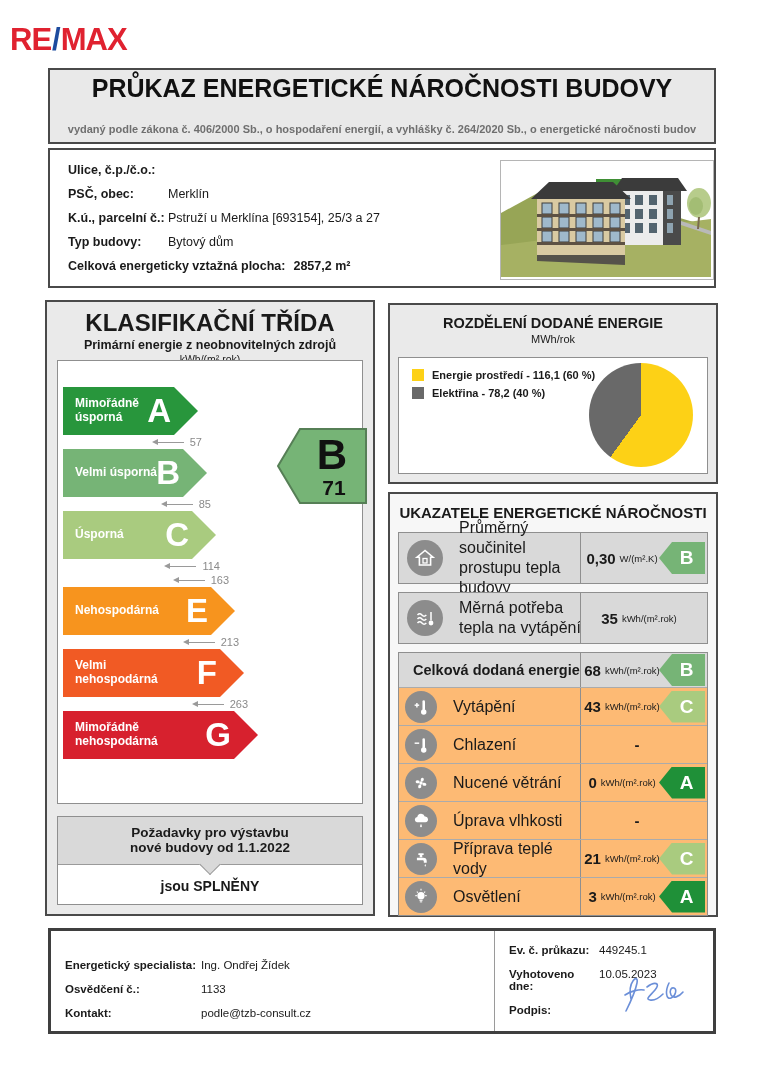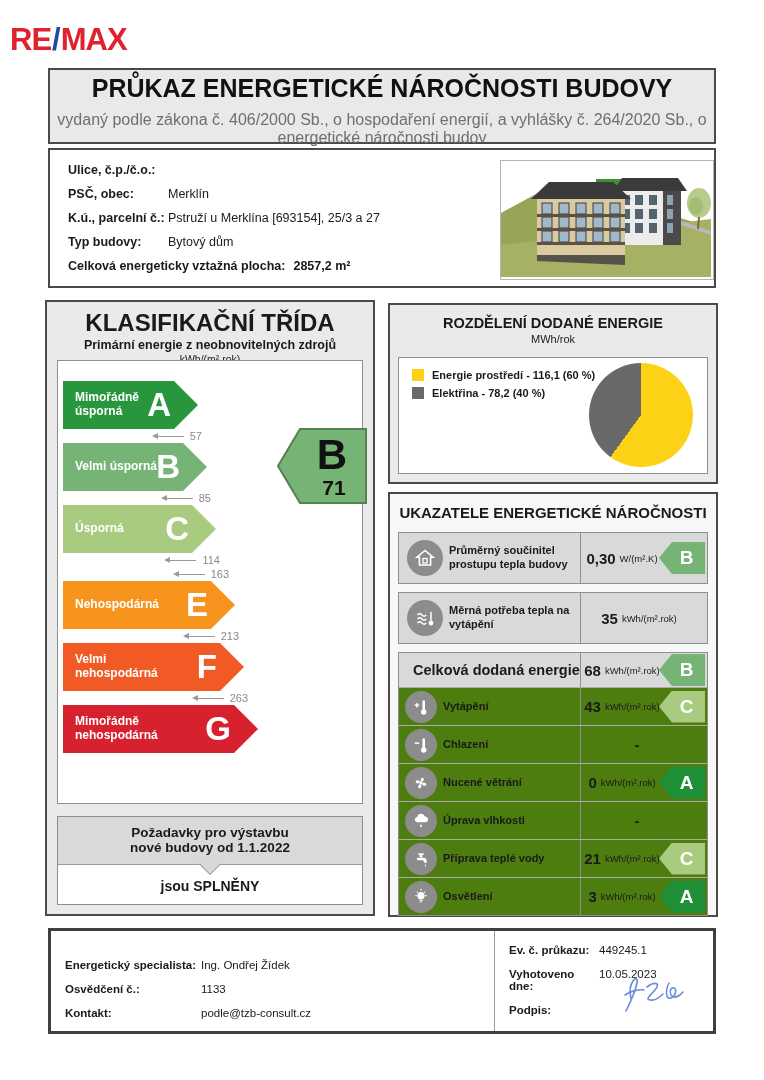--- a/index.html
+++ b/index.html
@@ -7,42 +7,42 @@
   .page{position:relative;width:764px;height:1080px;background:#fff;overflow:hidden;}
 
   
   .logo{position:absolute;left:10px;top:22px;font-size:31px;font-weight:800;letter-spacing:-1px;}
   .logo .re,.logo .max{color:#e02230;}
   .logo .slash{color:#1d4b9e;padding:0 1px;}
 
   
   .titlebox{position:absolute;left:48px;top:68px;width:668px;height:76px;background:#e9e9e9;border:2px solid #4a4a4a;box-sizing:border-box;text-align:center;}
   .titlebox .t1{margin-top:4px;font-size:25px;font-weight:bold;color:#111;}
-  .titlebox .t2{margin-top:8px;font-size:16px;font-weight:normal;color:#6f6f6f;}
+  .titlebox .t2{margin-top:20px;font-size:11px;font-weight:bold;color:#6f6f6f;}
 
   
   .infobox{position:absolute;left:48px;top:148px;width:668px;height:140px;background:#fff;border:2px solid #4a4a4a;box-sizing:border-box;}
   .info-rows{position:absolute;left:18px;top:12px;width:430px;}
   .info-row{display:flex;margin-bottom:8px;font-size:12.5px;line-height:16px;}
   .info-row .lab{font-weight:bold;flex:0 0 100px;}
   .info-row.area .lab{flex:0 0 auto;}
   .info-row.area .val{font-weight:bold;margin-left:8px;}
   .bimg{position:absolute;left:450px;top:10px;width:212px;height:118px;border:1px solid #b5b5b5;background:#fff;}
 
   
   .panel{position:absolute;border:2px solid #4a4a4a;box-sizing:border-box;}
   .p-class{left:45px;top:300px;width:330px;height:616px;background:#eaeaea;}
   .p-pie{left:388px;top:303px;width:330px;height:181px;background:#eaeaea;}
   .p-ind{left:388px;top:492px;width:330px;height:425px;background:#f7f7f7;}
 
   .p-class .h1{margin-top:7px;text-align:center;font-size:24px;font-weight:bold;}
   .p-class .h2{text-align:center;font-size:12.5px;font-weight:bold;margin-top:1px;}
   .p-class .h3{text-align:center;font-size:10.5px;margin-top:1px;}
 
-  .scalebox{position:absolute;left:10px;top:58px;width:306px;height:444px;background:#fff;border:1px solid #8f8f8f;box-sizing:border-box;padding:20px 0 0 5px;}
+  .scalebox{position:absolute;left:10px;top:58px;width:306px;height:444px;background:#fff;border:1px solid #8f8f8f;box-sizing:border-box;padding:26px 0 0 5px;}
   .band{position:relative;height:48px;color:#fff;clip-path:polygon(0 0,calc(100% - 24px) 0,100% 50%,calc(100% - 24px) 100%,0 100%);display:flex;align-items:center;}
   .band .band-label{font-size:12px;font-weight:bold;line-height:1.15;padding-left:12px;width:108px;}
   .band .band-letter{position:absolute;right:27px;top:50%;transform:translateY(-50%);font-size:33px;font-weight:bold;}
   .band-a{width:135px;background:#28963c;}
   .band-b{width:144px;background:#76b476;}
   .band-c{width:153px;background:#a9cb7f;}
   .band-d{width:162px;background:#fdd402;}
   .band-e{width:172px;background:#f7941e;}
   .band-f{width:181px;background:#f15a24;}
   .band-g{width:195px;background:#d7212e;}
@@ -70,30 +70,30 @@
   .lg-txt{font-size:11px;font-weight:bold;}
   .pie{position:absolute;right:14px;top:5px;width:104px;height:104px;border-radius:50%;background:conic-gradient(#fdd116 0deg 216deg,#696969 216deg 360deg);}
 
   
   .p-ind .h1{margin-top:10px;text-align:center;font-size:15px;font-weight:bold;}
   .ind-row{position:absolute;left:8px;width:310px;height:52px;border:1px solid #8f8f8f;background:#d9d9d9;box-sizing:border-box;display:flex;align-items:center;}
   .r1{top:38px;}
   .r2{top:98px;}
   .icirc{flex:0 0 36px;width:36px;height:36px;border-radius:50%;background:#8c8c8c;display:flex;align-items:center;justify-content:center;margin-left:8px;}
   .icirc.small{flex-basis:32px;width:32px;height:32px;}
-  .ind-label{font-size:11px;font-weight:bold;margin-left:6px;width:122px;line-height:1.25;}
+  .ind-label{font-size:16px;font-weight:normal;margin-left:16px;width:122px;line-height:1.25;}
   .ind-val{position:absolute;left:181px;right:0;top:0;bottom:0;border-left:1px solid #8f8f8f;display:flex;align-items:center;justify-content:center;padding-right:44px;}
   .ind-val.no-arrow{padding-right:10px;}
   .val-num{font-size:15px;font-weight:bold;}
   .val-unit{font-size:9.5px;margin-left:4px;}
   .rate{position:absolute;right:2px;top:50%;transform:translateY(-50%);width:46px;height:32px;clip-path:polygon(13px 0,100% 0,100% 100%,13px 100%,0 50%);display:flex;align-items:center;justify-content:center;padding-left:9px;box-sizing:border-box;color:#fff;font-weight:bold;font-size:19px;}
   .rate-A{background:#1f9038;}
   .rate-B{background:#76b476;}
   .rate-C{background:#a9cb7f;}
-  .ind-table{position:absolute;left:8px;top:158px;width:310px;background:#4d7c0f;border:1px solid #8f8f8f;box-sizing:border-box;}
+  .ind-table{position:absolute;left:8px;top:158px;width:310px;background:#fdba74;border:1px solid #8f8f8f;box-sizing:border-box;}
   .t-row{position:relative;height:37px;display:flex;align-items:center;border-top:1px solid #ababab;}
   .t-row.first{border-top:none;height:34px;background:#d9d9d9;}
   .t-row .big-label{font-size:14.5px;font-weight:bold;margin-left:14px;}
   .t-row .icirc{margin-left:6px;}
   .t-row .ind-label{width:118px;}
 
   
   .footer{position:absolute;left:48px;top:928px;width:668px;height:106px;border:3px solid #3f3f3f;box-sizing:border-box;background:#fff;}
   .f-left{position:absolute;left:0;top:0;bottom:0;width:444px;border-right:1px solid #9a9a9a;padding:28px 0 0 14px;box-sizing:border-box;}
   .f-right{position:absolute;left:444px;top:0;bottom:0;right:0;padding:13px 0 0 14px;box-sizing:border-box;}

